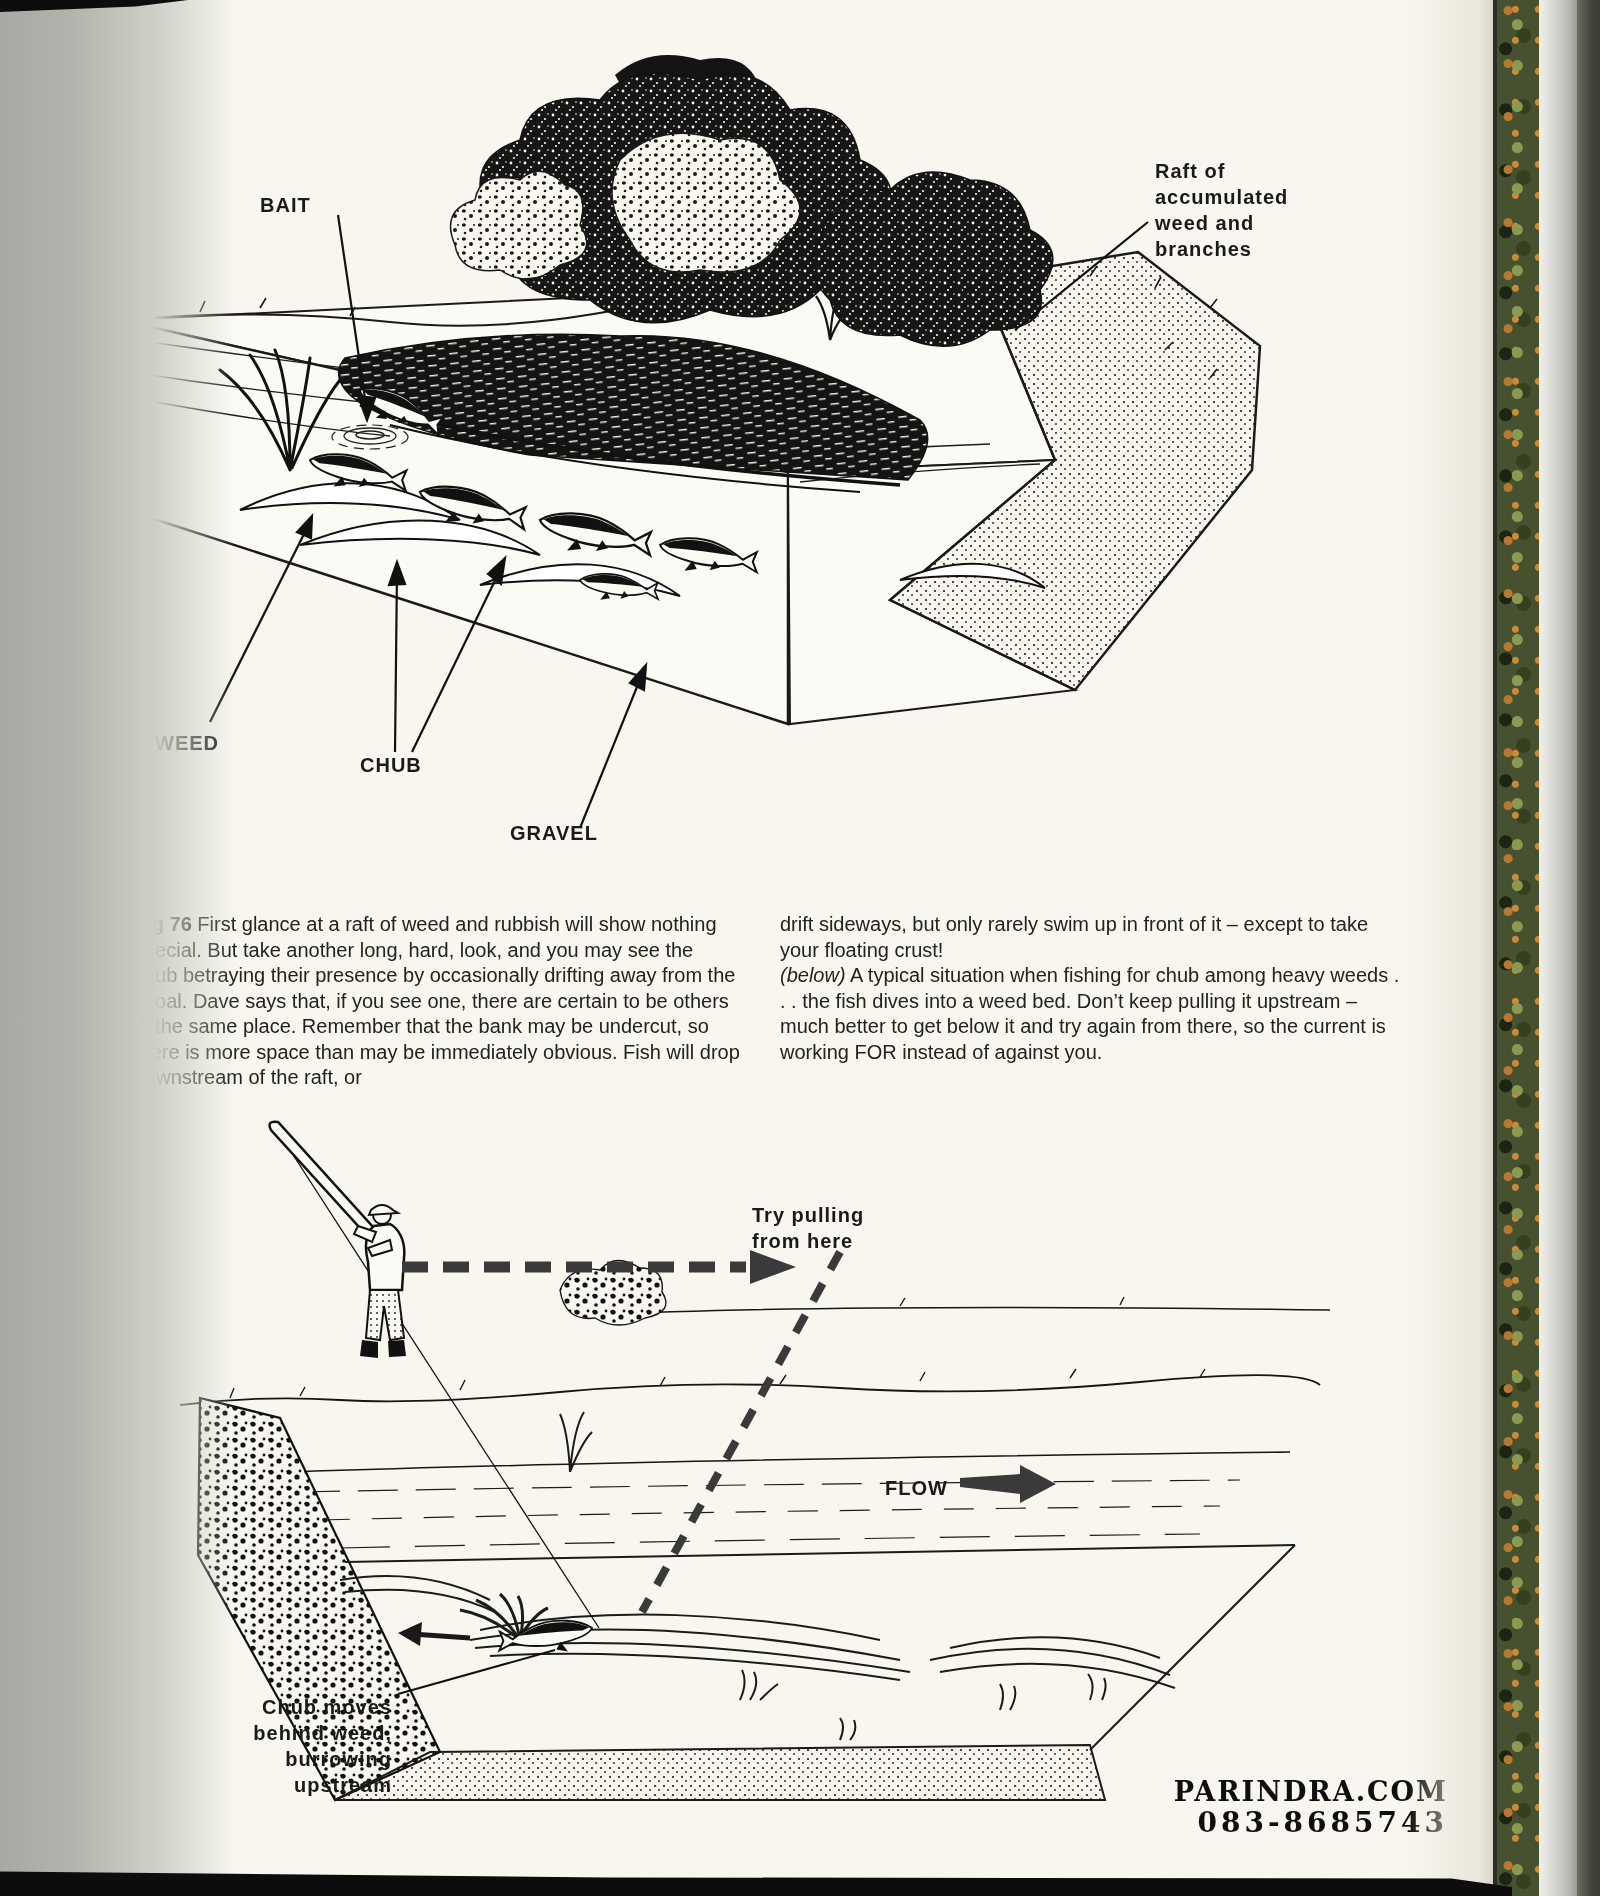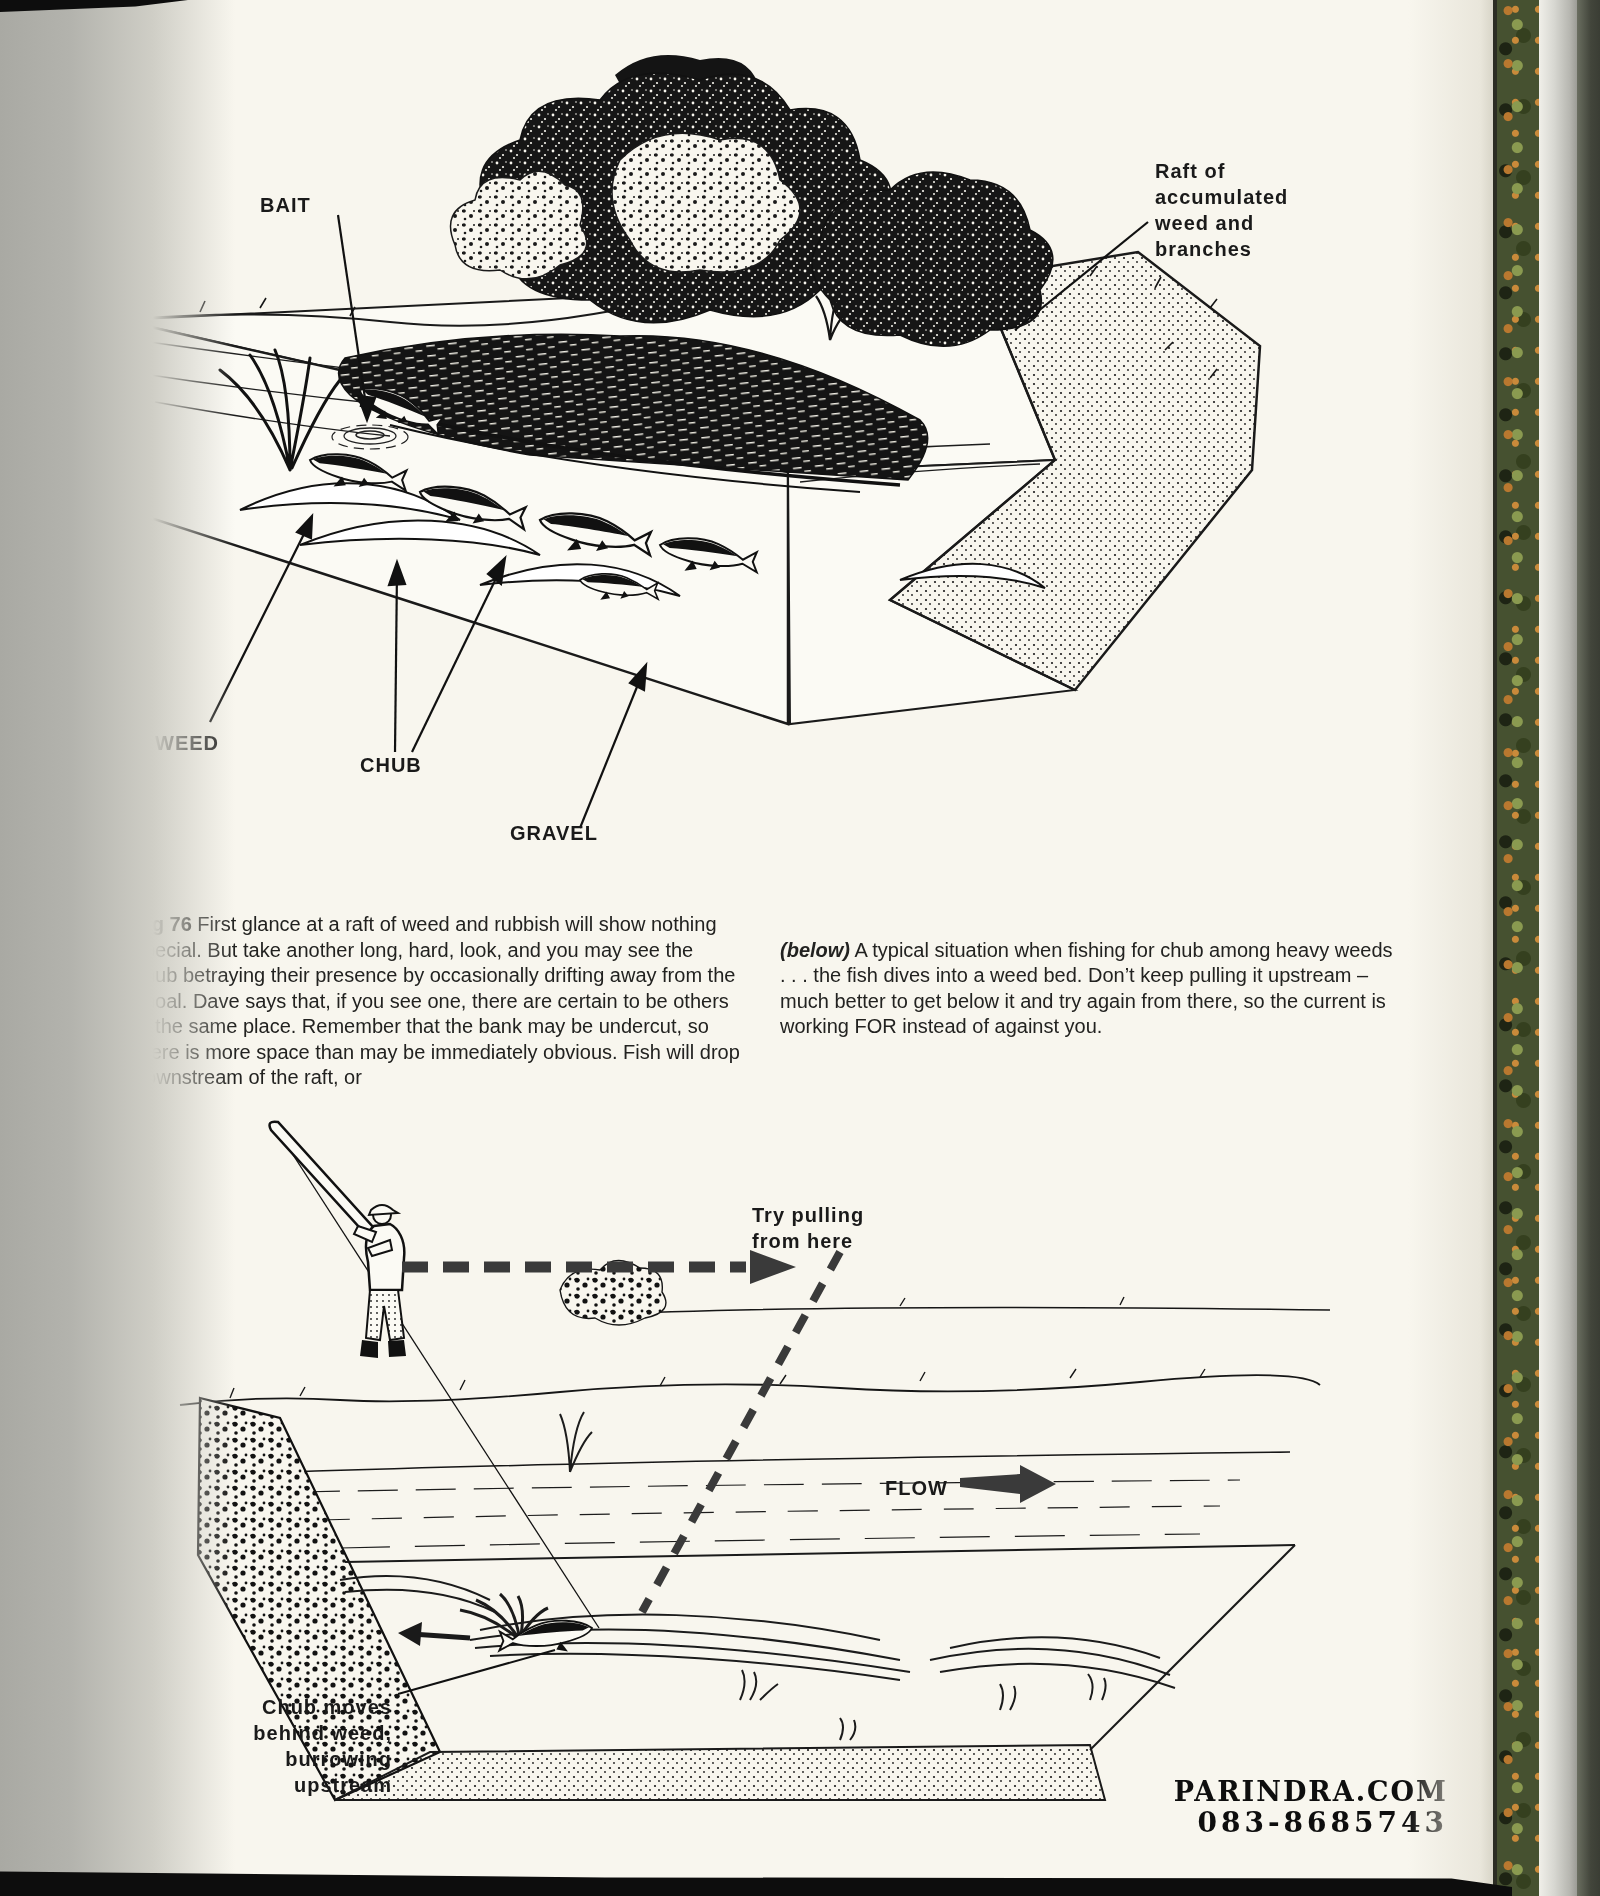--- a/index.html
+++ b/index.html
@@ -51,21 +51,21 @@
   svg text.lbl{
     font-family:"Liberation Sans",sans-serif;font-weight:700;font-size:20px;
     letter-spacing:1px;fill:#1a1a1a;
   }
   
   .caption-col{position:absolute;font-size:20px;line-height:25.5px;color:#222220;}
   .caption-col p{margin:0;}
   .caption-left{left:134px;top:912px;width:606px;}
   .caption-right{left:780px;top:912px;width:620px;}
   .fig-label{font-weight:700;}
-  .below-marker{font-style:italic;font-weight:bold;}
+  .below-marker{font-style:italic;}
   
   .watermark{
     position:absolute;right:152px;top:1776px;text-align:right;color:#0e0e0e;
     font-family:"DejaVu Serif",serif;font-weight:700;line-height:31px;
   }
   .watermark .wm1{font-size:27px;letter-spacing:2px;}
   .watermark .wm2{font-size:28px;letter-spacing:4px;}
 </style>
 </head>
 <body>
@@ -189,21 +189,21 @@
     <text class="lbl" x="450" y="800">GRAVEL</text>
   </svg>
 
   <div class="caption-col caption-left">
     <p>
       <span class="fig-label">Fig 76</span><span> First glance at a raft of weed and rubbish will show nothing special. But take another long, hard, look, and you may see the chub betraying their presence by occasionally drifting away from the shoal. Dave says that, if you see one, there are certain to be others in the same place. Remember that the bank may be undercut, so there is more space than may be immediately obvious. Fish will drop downstream of the raft, or</span>
     </p>
   </div>
   <div class="caption-col caption-right">
     <p>
-      <br>
+      <span>drift sideways, but only rarely swim up in front of it – except to take your floating crust!</span><br>
       <span class="below-marker">(below)</span><span> A typical situation when fishing for chub among heavy weeds . . . the fish dives into a weed bed. Don’t keep pulling it upstream – much better to get below it and try again from there, so the current is working FOR instead of against you.</span>
     </p>
   </div>
 
   <svg class="fig2" viewBox="0 0 1260 720">
     <defs>
       <pattern id="f2-dots" width="9" height="9" patternUnits="userSpaceOnUse">
         <circle cx="2" cy="2" r="1.1" fill="#1a1a1a"></circle>
           <circle cx="6" cy="6" r="0.9" fill="#1a1a1a"></circle>
       </pattern>

